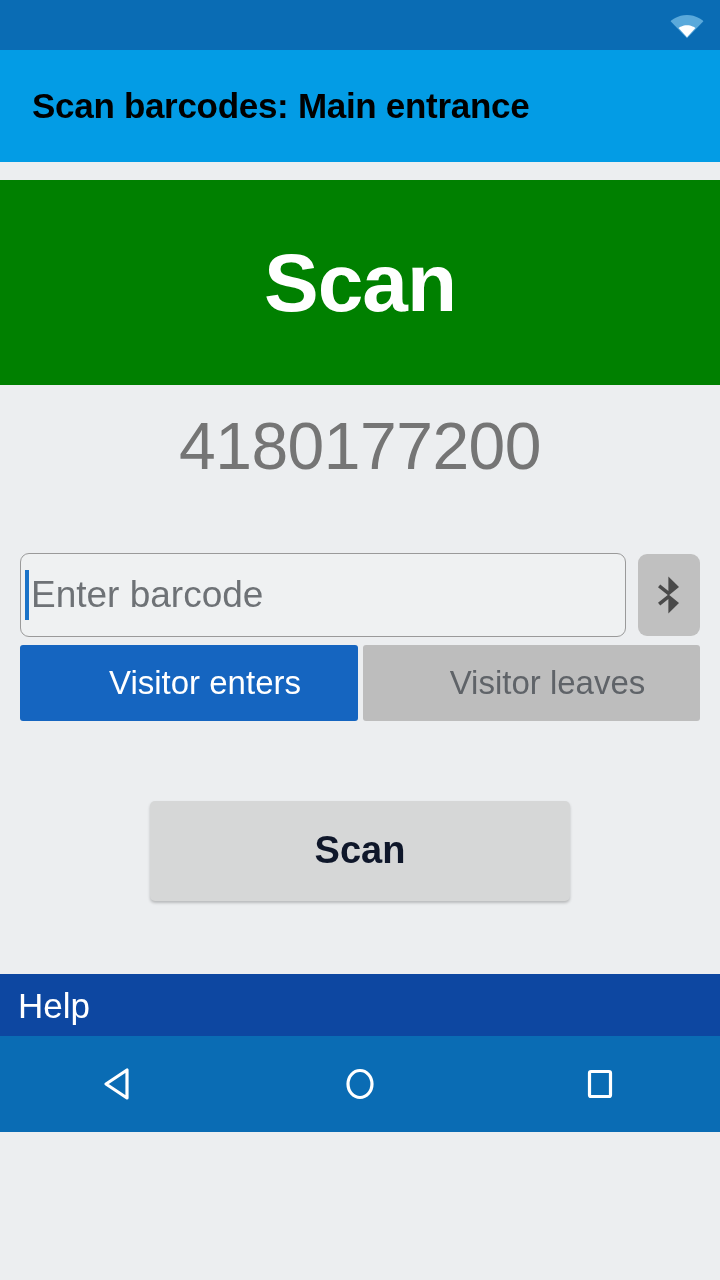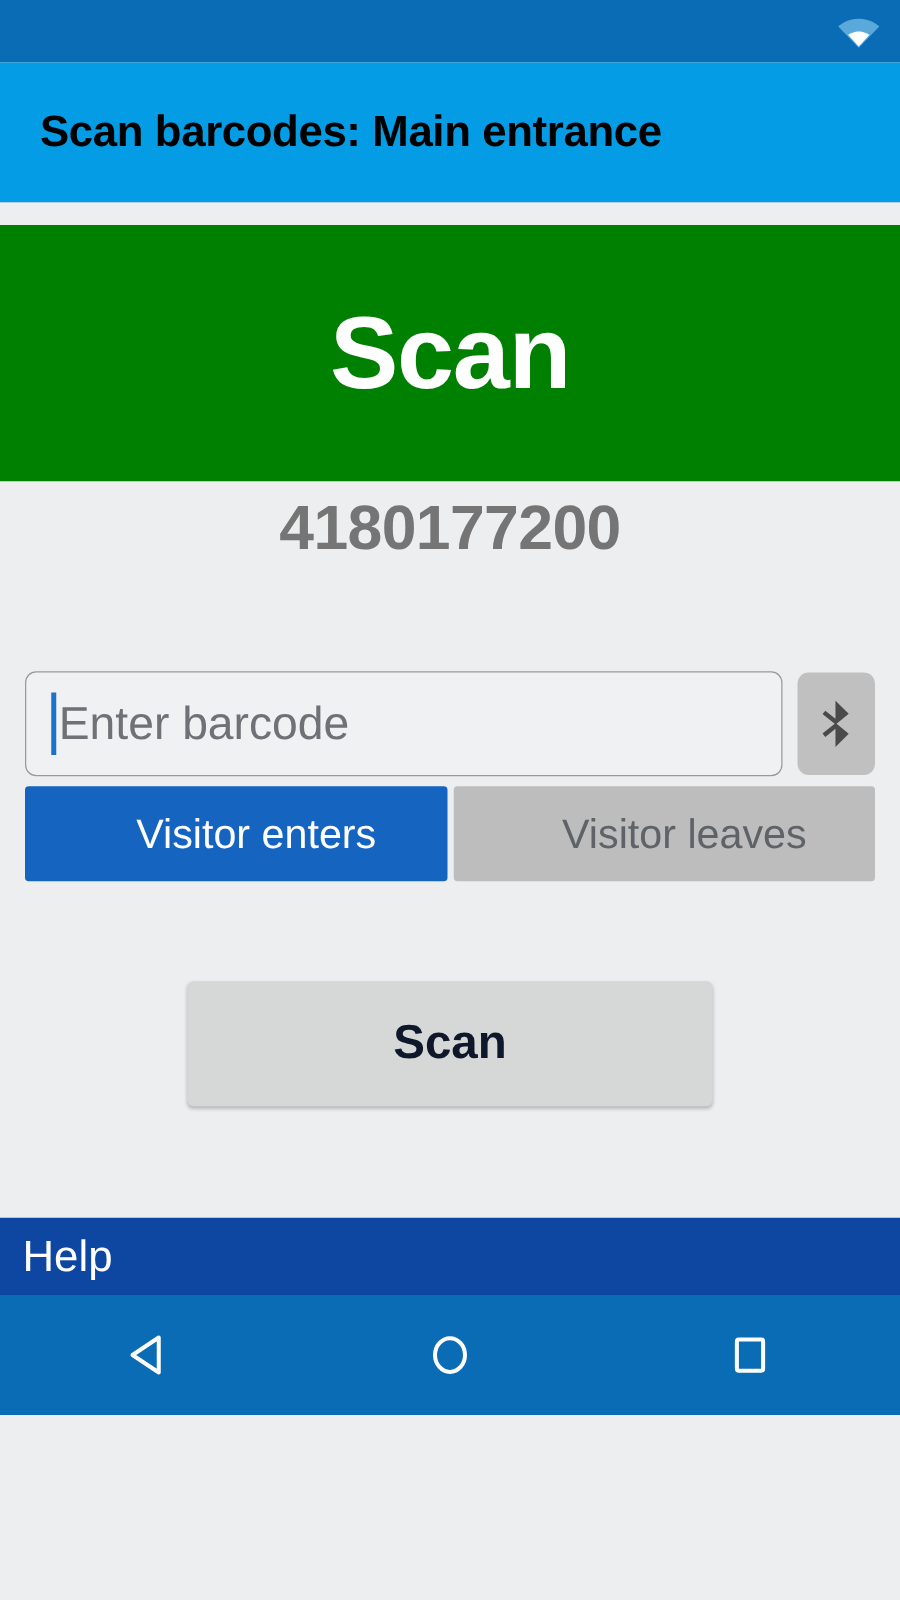--- a/index.html
+++ b/index.html
@@ -83,24 +83,24 @@
     color: #ffffff;
     font-size: 82px;
     font-weight: bold;
     letter-spacing: -1px;
     line-height: 1;
   }
 
   .barcode-value {
     text-align: center;
     color: #757575;
-    font-size: 50px;
-    font-weight: bold;
+    font-size: 66px;
+    font-weight: normal;
     letter-spacing: -0.5px;
-    margin-top: 12px;
+    margin-top: 28px;
     line-height: 1;
   }
 
   .spacer-flex { flex: 1 1 auto; }
 
   
   .input-row {
     display: flex;
     align-items: center;
     padding: 0 20px;
@@ -108,21 +108,21 @@
     flex: 0 0 84px;
   }
   .barcode-input-wrap {
     flex: 1 1 auto;
     height: 84px;
     border: 1.5px solid #9a9a9a;
     border-radius: 9px;
     background: #eff1f2;
     display: flex;
     align-items: center;
-    padding-left: 20px;
+    padding-left: 4px;
     position: relative;
     overflow: hidden;
   }
   .caret {
     width: 4px;
     height: 50px;
     background: #1a73c8;
     flex: 0 0 4px;
   }
   .barcode-input {

